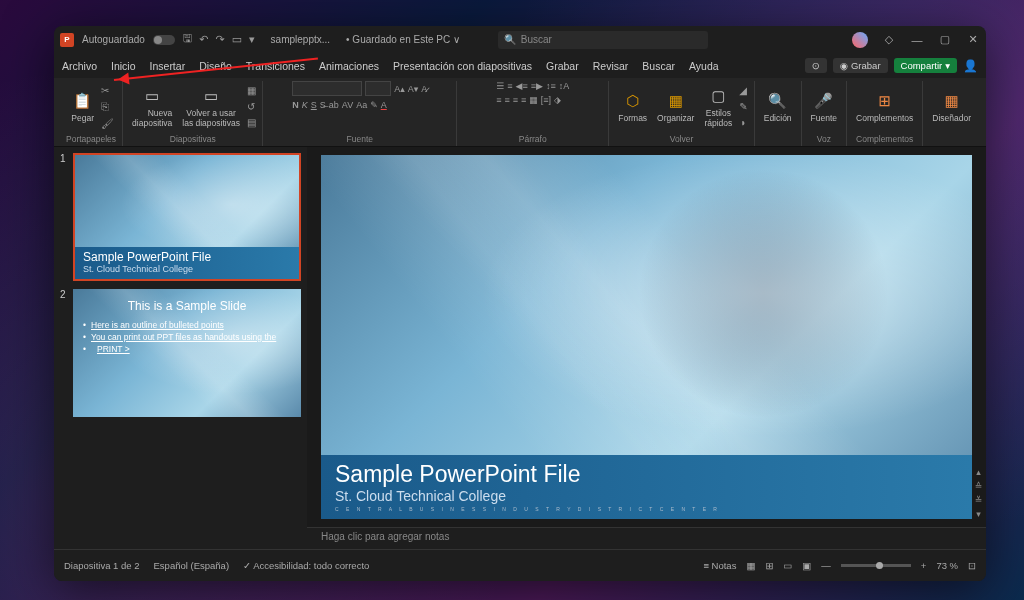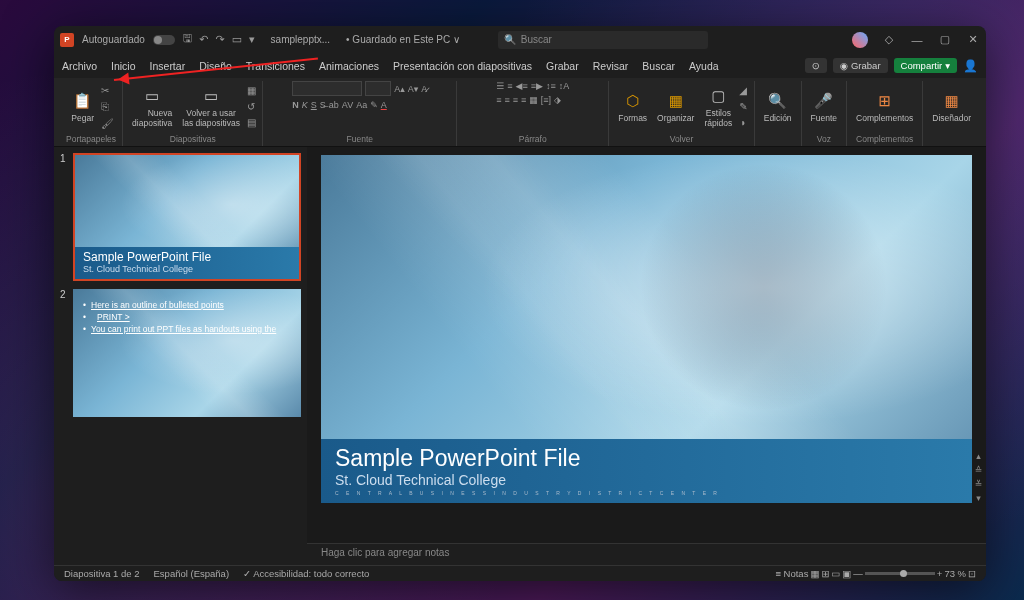--- a/index.html
+++ b/index.html
@@ -53,23 +53,23 @@
 .thumb2-bullets li::before{content:"•";position:absolute;left:0;}
 .editor{flex:1;display:flex;flex-direction:column;}
 .slide-area{flex:1;background:#1a1a1a;padding:8px 14px;position:relative;}
 .slide{width:100%;height:100%;background:linear-gradient(135deg,#4a7a9a 0%,#7ab5d5 35%,#a8d5e8 65%,#5a8aab 100%);position:relative;overflow:hidden;}
 .slide::before{content:"";position:absolute;inset:0;background:radial-gradient(ellipse at 68% 38%,rgba(255,255,255,0.5),transparent 45%),radial-gradient(circle at 68% 38%,rgba(30,60,90,0.6),transparent 25%),linear-gradient(48deg,transparent 38%,rgba(255,255,255,0.18) 50%,transparent 62%),linear-gradient(52deg,transparent 28%,rgba(255,255,255,0.12) 40%,transparent 52%);}
 .slide-band{position:absolute;bottom:0;left:0;right:0;height:64px;background:linear-gradient(to right,#1a5a8a,#2a7aaa);padding:6px 14px;}
 .slide-title{color:#fff;font-size:23px;font-weight:300;}
 .slide-sub{color:#cde;font-size:14px;font-weight:300;}
 .slide-tiny{color:#abc;font-size:5px;letter-spacing:3px;margin-top:2px;}
 .vscroll{position:absolute;right:2px;top:8px;bottom:8px;width:11px;display:flex;flex-direction:column;align-items:center;justify-content:flex-end;gap:4px;color:#888;font-size:9px;}
-.notes{height:22px;background:#1e1e1e;border-top:1px solid #333;padding:3px 14px;font-size:10px;color:#888;margin-top:32px;}
-.statusbar{height:16px;background:#1e1e1e;border-top:1px solid #333;display:flex;align-items:center;padding:0 10px;font-size:9.5px;color:#aaa;gap:14px;}
-.statusbar .right{margin-left:auto;display:flex;align-items:center;gap:2px;}
+.notes{height:22px;background:#1e1e1e;border-top:1px solid #333;padding:3px 14px;font-size:10px;color:#888;}
+.statusbar{height:32px;background:#1e1e1e;border-top:1px solid #333;display:flex;align-items:center;padding:0 10px;font-size:9.5px;color:#aaa;gap:14px;}
+.statusbar .right{margin-left:auto;display:flex;align-items:center;gap:10px;}
 .zoom-slider{width:70px;height:3px;background:#555;position:relative;}
 .zoom-slider::after{content:"";position:absolute;width:7px;height:7px;background:#aaa;border-radius:50%;top:-2px;left:50%;}
 .arrow{position:absolute;left:60px;top:53px;width:205px;height:2px;background:#e22;transform-origin:left center;transform:rotate(-6deg);z-index:100;}
 .arrow::before{content:"";position:absolute;left:-2px;top:-5px;border:6px solid transparent;border-right:11px solid #e22;}
 </style>
 </head>
 <body>
 
 <div class="window">
 
@@ -272,24 +272,25 @@
           <div class="thumb-band">
             <div class="thumb-title">Sample PowerPoint File</div>
             <div class="thumb-sub">St. Cloud Technical College</div>
           </div>
         </div>
       </div>
       <div class="thumb-row">
         <div class="thumb-num">2</div>
         <div class="thumb">
           <div class="thumb2-content">
+            <div class="thumb2-title">This is a Sample Slide</div>
             <ul class="thumb2-bullets">
               <li>Here is an outline of bulleted points</li>
+              <li>You can print out PPT files as handouts using the</li>
               <li style="padding-left:14px;">PRINT &gt;</li>
-              <li>You can print out PPT files as handouts using the</li>
             </ul>
           </div>
         </div>
       </div>
     </div>
     <div class="editor">
       <div class="slide-area">
         <div class="slide">
           <div class="slide-band">
             <div class="slide-title">Sample PowerPoint File</div>

